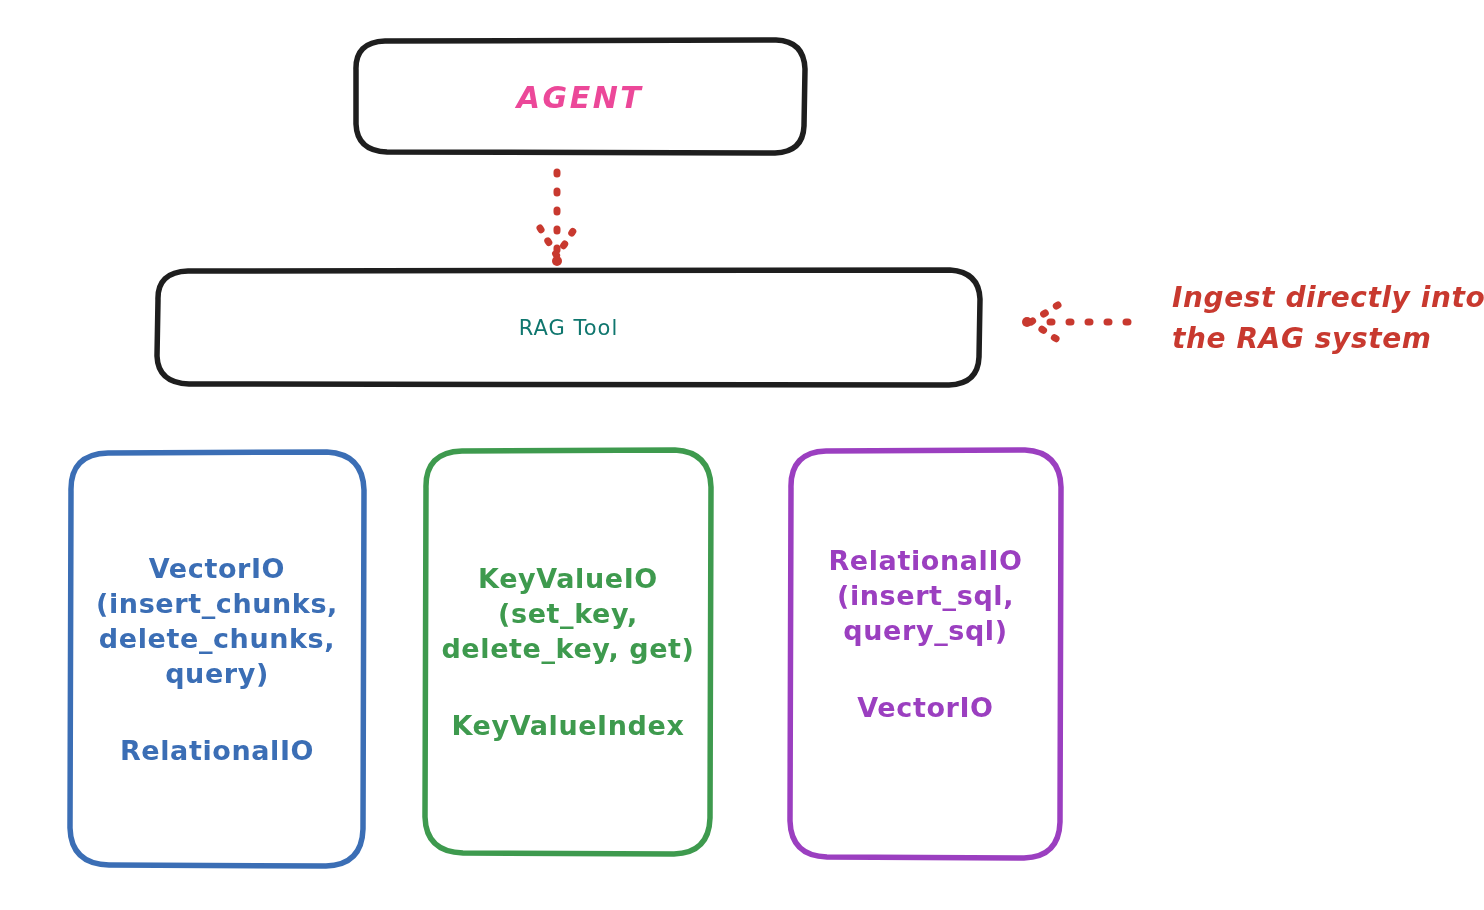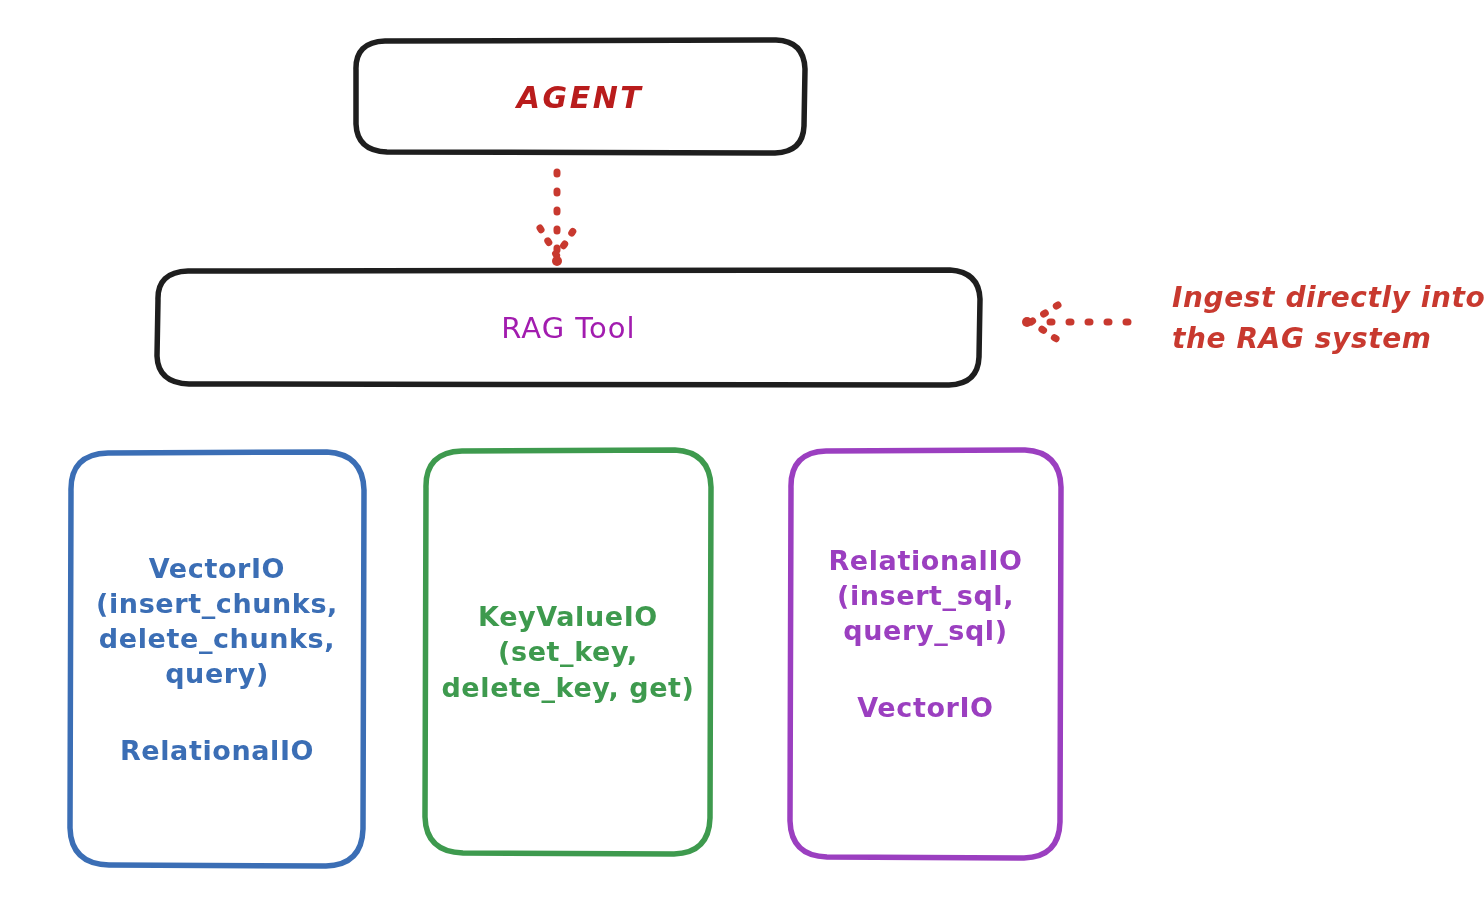--- a/index.html
+++ b/index.html
@@ -40,36 +40,36 @@
     top: 40px;
     width: 450px;
     height: 114px;
   }
   #agent-label {
     font-family: "DejaVu Sans", sans-serif;
     font-size: 30px;
     font-style: italic;
     font-weight: 600;
     letter-spacing: 2.5px;
-    color: #b91c1c;
+    color: #ec4899;
   }
 
   
   #rag-tool-node {
     left: 157px;
     top: 270px;
     width: 823px;
     height: 116px;
   }
   #rag-tool-label {
     font-family: "DejaVu Sans", sans-serif;
-    font-size: 29px;
+    font-size: 21px;
     font-weight: 500;
     letter-spacing: 1px;
-    color: #a21caf;
+    color: #0f766e;
   }
 
   
   .provider {
     padding: 0 16px;
   }
   .provider .api-block {
     font-size: 27px;
     line-height: 1.3;
     font-weight: 600;
@@ -171,20 +171,21 @@
 (insert_chunks,
 delete_chunks,
 query)</div>
   <div class="index-block">RelationalIO</div>
 </div>
 
 <div class="node provider" id="key-value-io-node">
   <div class="api-block">KeyValueIO
 (set_key,
 delete_key, get)</div>
+  <div class="index-block">KeyValueIndex</div>
 </div>
 
 <div class="node provider" id="relational-io-node">
   <div class="api-block">RelationalIO
 (insert_sql,
 query_sql)</div>
   <div class="index-block">VectorIO</div>
 </div>
 
 <div id="ingest-annotation">Ingest directly into

